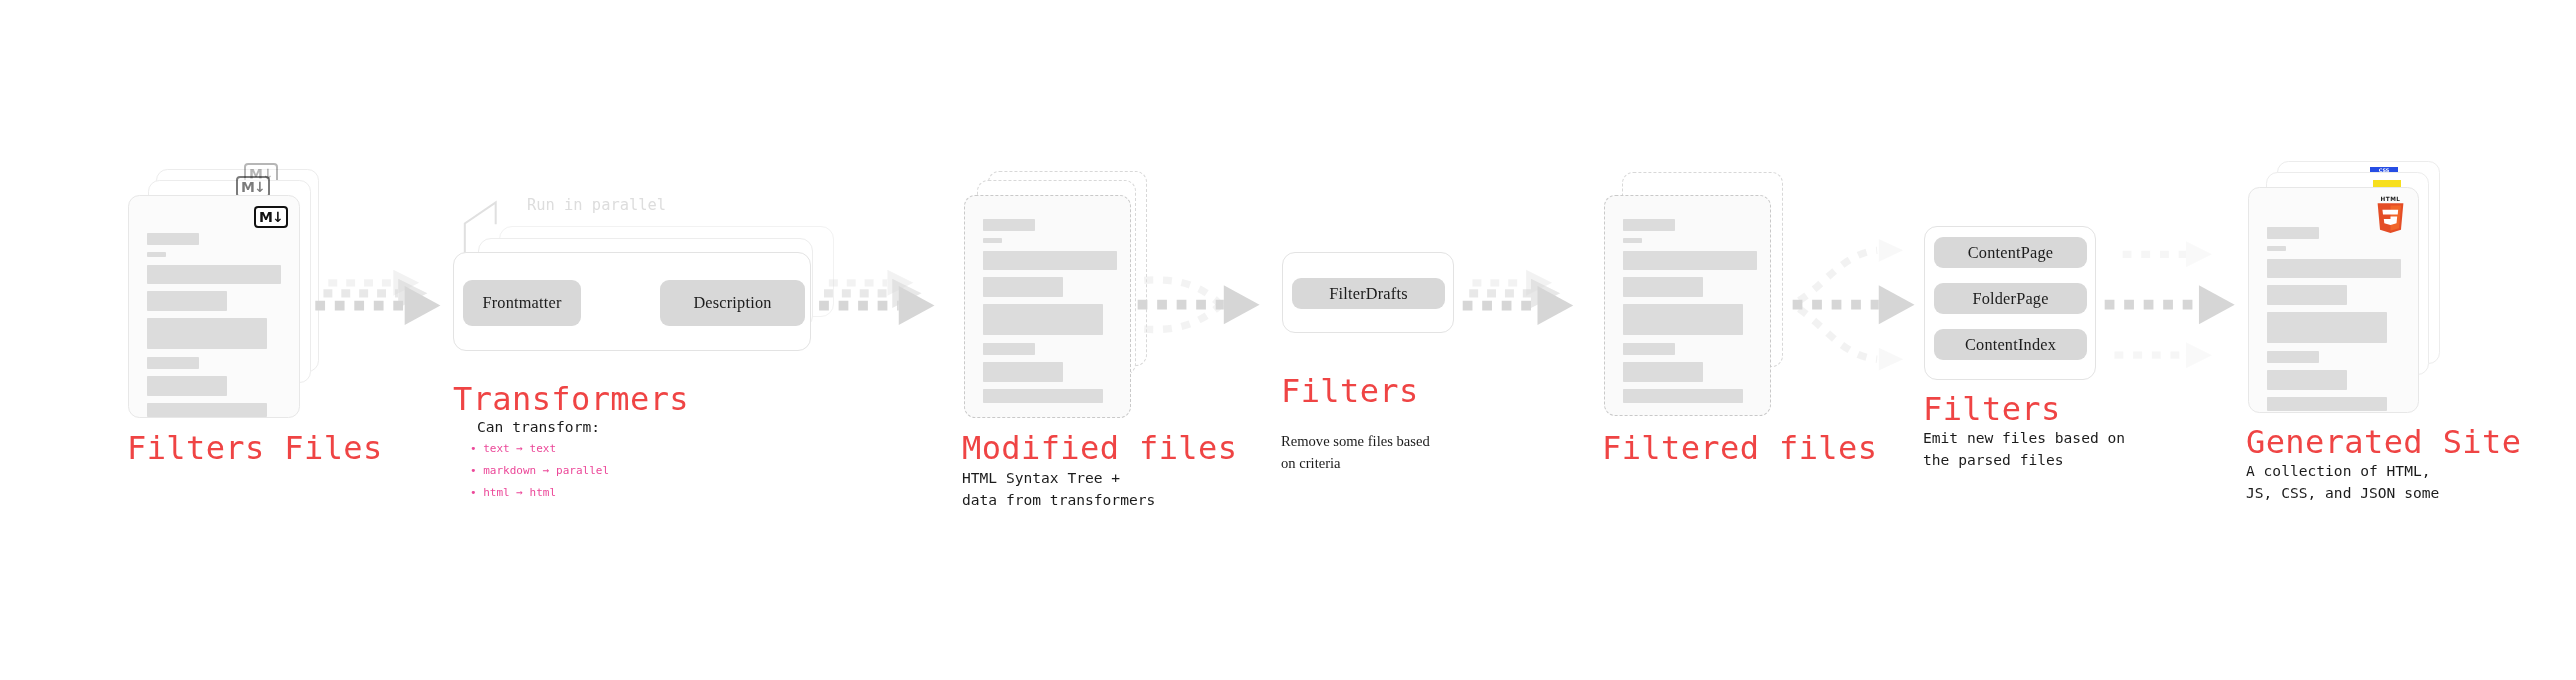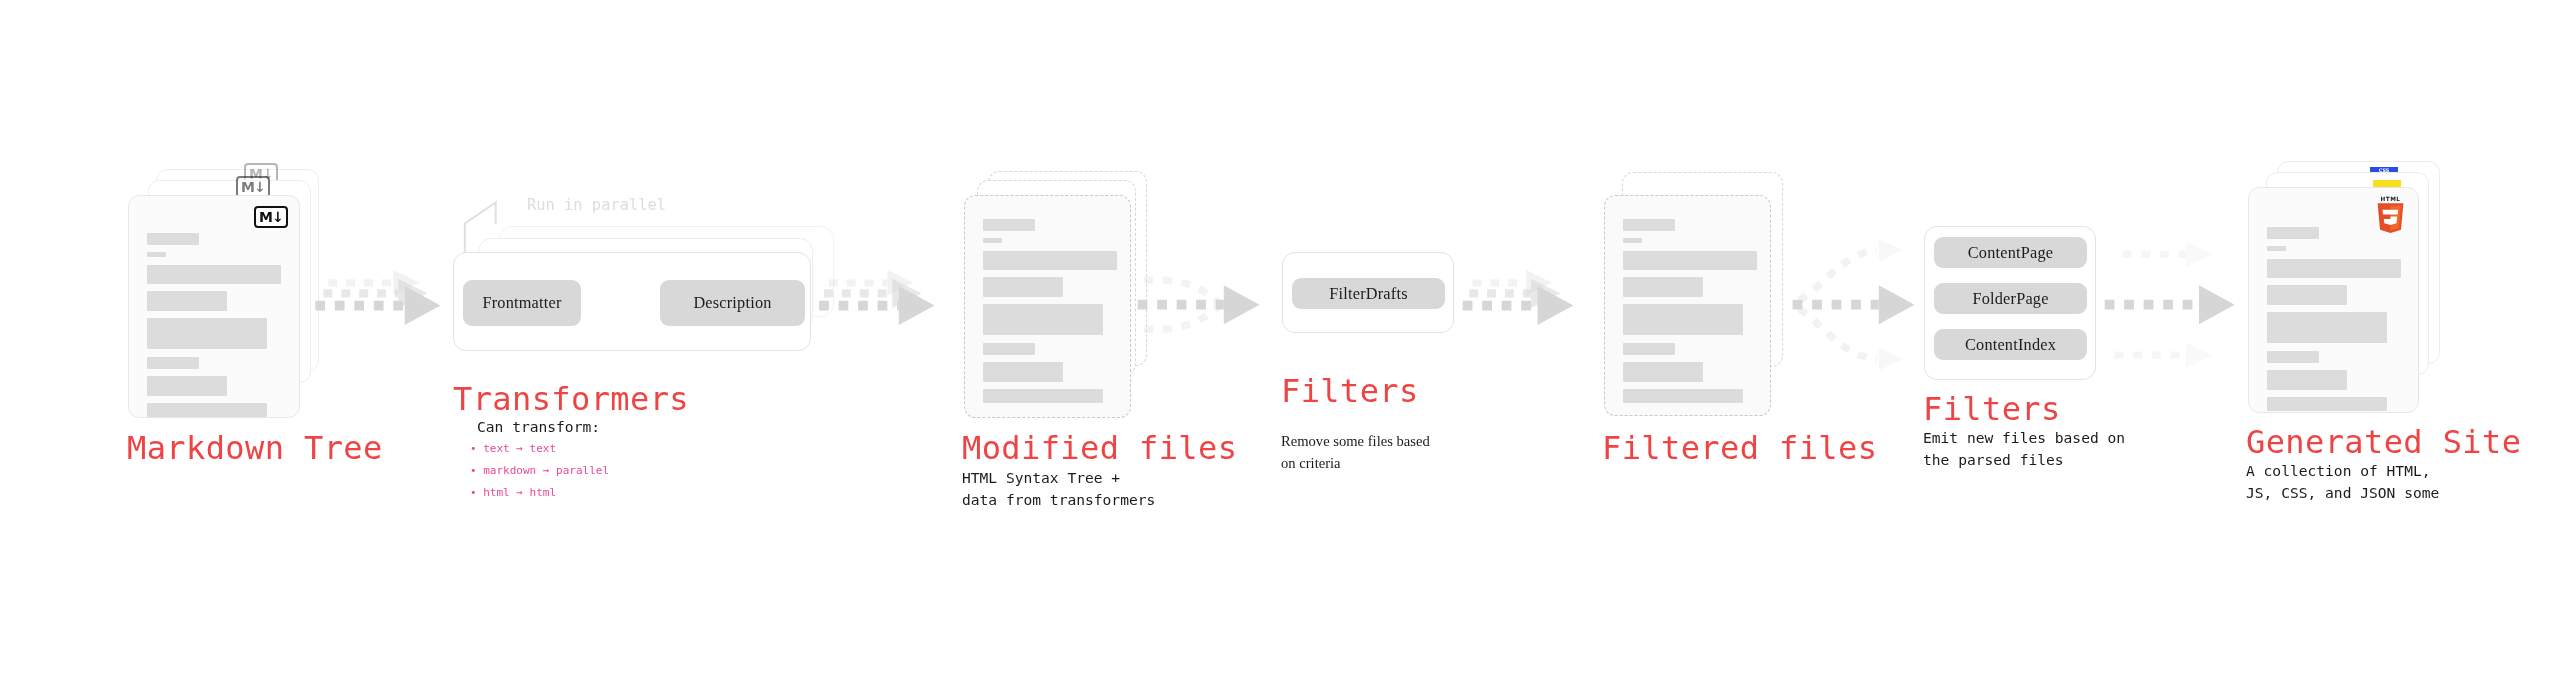--- a/index.html
+++ b/index.html
@@ -183,21 +183,21 @@
         <div class="bar" style="width:18.7px;height:4.9px;"></div>
         <div class="bar" style="width:134px;height:19.5px;"></div>
         <div class="bar" style="width:80px;height:19.5px;"></div>
         <div class="bar" style="width:120px;height:31px;"></div>
         <div class="bar" style="width:52px;height:12.2px;"></div>
         <div class="bar" style="width:80px;height:19.5px;"></div>
         <div class="bar" style="width:120px;height:14.6px;"></div>
       </div>
     </div>
 
-    <div class="title" style="left:127px; top:429px;">Markdown Tree</div>
+    <div class="title" style="left:127px; top:429px;">Filters Files</div>
   </div>
 
   <svg class="ov" width="2576" height="681" viewBox="0 0 3170 838">
     <g opacity="0.30">
       <line x1="404" y1="348" x2="484" y2="348" stroke="#d6d6d6" stroke-width="9" stroke-dasharray="11 11" stroke-linecap="butt"></line>
       <polygon points="484,332 516,348 484,364" fill="#d6d6d6"></polygon>
     </g>
     <g opacity="0.55">
       <line x1="398" y1="361" x2="490" y2="361" stroke="#d6d6d6" stroke-width="10" stroke-dasharray="11 11"></line>
       <polygon points="490,343 526,361 490,379" fill="#d6d6d6"></polygon>

